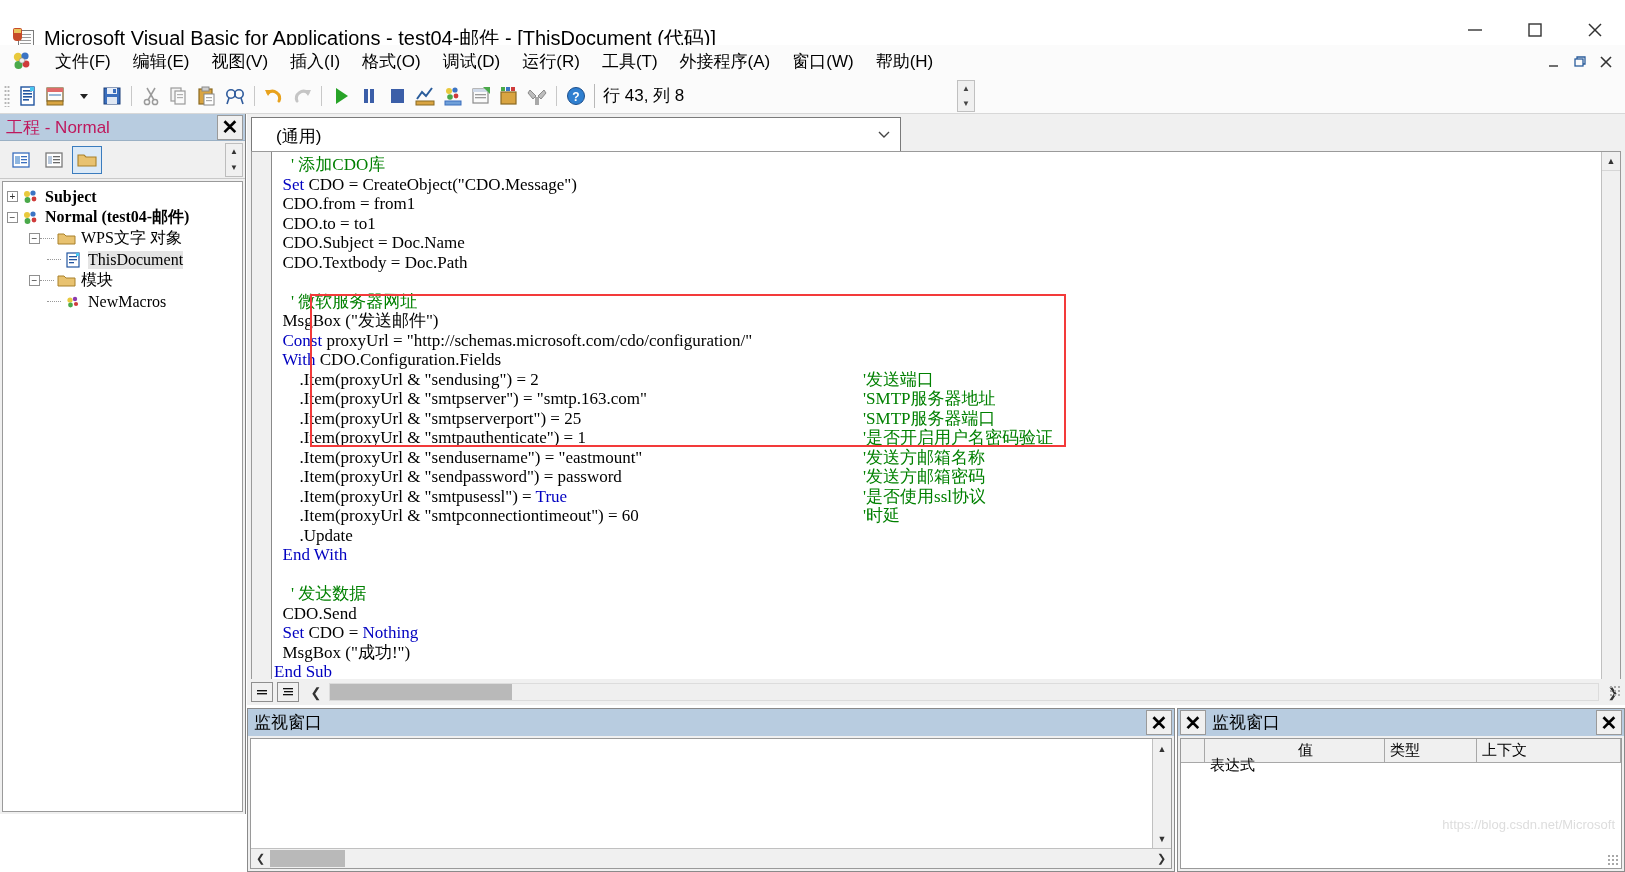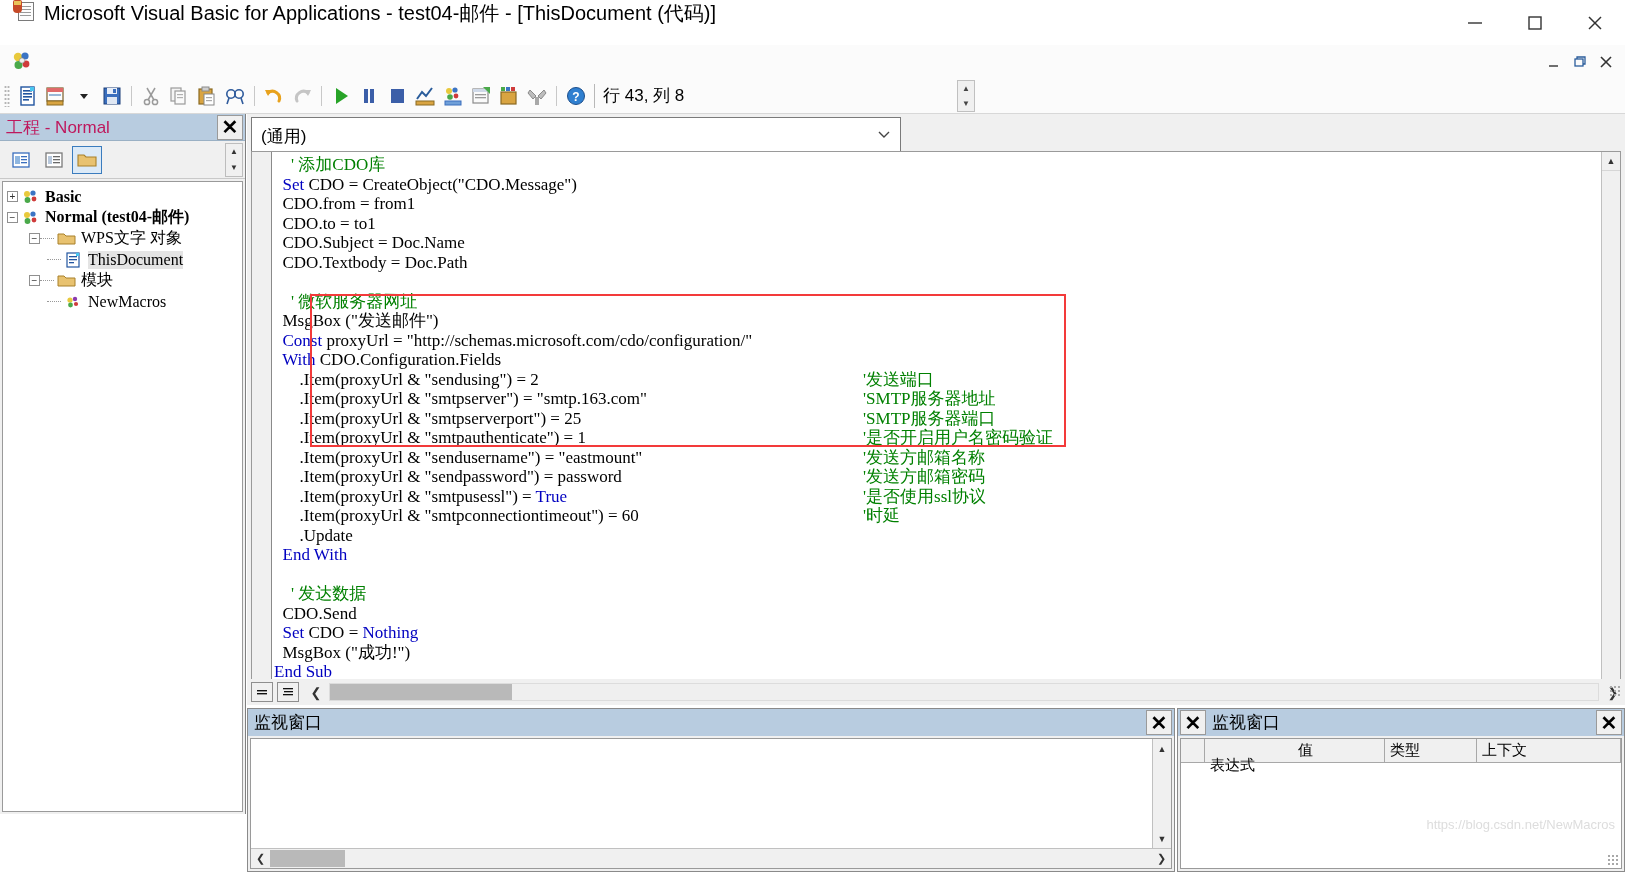--- a/index.html
+++ b/index.html
@@ -9,21 +9,21 @@
     font-family: "Liberation Sans", sans-serif;
     overflow: hidden;
   }
   * { box-sizing: border-box; }
 
   
   #titlebar {
     position: absolute; left: 0; top: 0; width: 1625px; height: 53px;
     background: #ffffff;
     border-bottom: 1px solid #e6e6e6;
-    display: flex; align-items: flex-start;
+    display: flex; align-items: flex-end;
   }
   #app-icon {
     width: 24px; height: 24px; margin-left: 12px; margin-right: 8px;
     position: relative; flex: 0 0 auto;
   }
   #app-icon .pg {
     position:absolute; left:6px; top:2px; width:16px; height:19px;
     background:#fdfdfd; border:1px solid #7a7a7a;
   }
   #app-icon .pgl {
@@ -141,21 +141,21 @@
   #code-area {
     position:absolute; left:247px; top:114px; width:1378px; height:591px;
     background:#f0f0f0;
   }
   #dropdown-row {
     position:absolute; left:4px; top:3px; width:1370px; height:31px;
     display:flex; gap:8px;
   }
   .ddl {
     background:#ffffff; border:1px solid #7a7a7a; height:38px;
-    display:flex; align-items:center; padding-left:9px; position:relative;
+    display:flex; align-items:center; padding-left:24px; position:relative;
   }
   .ddl-text { font-size:17px; color:#000; font-family:"Liberation Sans", sans-serif; }
   .ddl-arrow { position:absolute; right:9px; top:9px; color:#333; }
   #ddl-left { width:650px; }
   #ddl-right { flex:1;margin-top:44px; }
   #ddl-right .ddl-text { font-family:"Liberation Serif", serif; font-size:17px; }
 
   #code-frame {
     position:absolute; left:4px; top:37px; width:1370px; height:550px;
     background:#ffffff; border:1px solid #9a9a9a;
@@ -318,20 +318,33 @@
 <div id="menubar">
   <div id="vba-icon">
     <svg width="26" height="26" viewBox="0 0 26 26">
       <circle cx="8" cy="8" r="4.2" fill="#e8c93c"></circle>
       <circle cx="15" cy="7" r="3.6" fill="#3b74c4"></circle>
       <circle cx="8.5" cy="16" r="4" fill="#4aa94a"></circle>
       <circle cx="16" cy="15" r="3.4" fill="#cf3b3b"></circle>
       <circle cx="12" cy="11.5" r="2.6" fill="#f0f0f0" stroke="#888" stroke-width=".6"></circle>
     </svg>
   </div>
+  <div id="menuitems">
+    <div class="menu-item">文件(F)</div>
+    <div class="menu-item">编辑(E)</div>
+    <div class="menu-item">视图(V)</div>
+    <div class="menu-item">插入(I)</div>
+    <div class="menu-item">格式(O)</div>
+    <div class="menu-item">调试(D)</div>
+    <div class="menu-item">运行(R)</div>
+    <div class="menu-item">工具(T)</div>
+    <div class="menu-item">外接程序(A)</div>
+    <div class="menu-item">窗口(W)</div>
+    <div class="menu-item">帮助(H)</div>
+  </div>
   <div id="menu-right">
     <div class="mbtn">
       <svg width="16" height="16" viewBox="0 0 16 16">
           <line x1="3" y1="12" x2="12" y2="12" stroke="#333" stroke-width="1.4"></line>
         </svg>
     </div>
     <div class="mbtn">
       <svg width="16" height="16" viewBox="0 0 16 16">
           <rect x="3" y="5" width="8" height="7" fill="none" stroke="#2a5c9b" stroke-width="1.3"></rect>
           <polyline points="5,5 5,3 13,3 13,10 11,10" fill="none" stroke="#2a5c9b" stroke-width="1.3"></polyline>
@@ -546,21 +559,21 @@
       <span class="ind" style="width:4px"></span>
       <span class="expander">+</span>
       <span class="ticon">
         <svg width="20" height="16" viewBox="0 0 20 16">
           <circle cx="6" cy="5" r="3" fill="#e8c93c"></circle>
             <circle cx="12" cy="4" r="2.6" fill="#3b74c4"></circle>
           <circle cx="6.5" cy="11" r="2.9" fill="#4aa94a"></circle>
             <circle cx="13" cy="10" r="2.4" fill="#cf3b3b"></circle>
         </svg>
       </span>
-      <span class="tlabel bold">Basic</span>
+      <span class="tlabel bold">Subject</span>
     </div>
 
     <div class="tnode">
       <span class="ind" style="width:4px"></span>
       <span class="expander">−</span>
       <span class="ticon">
         <svg width="20" height="16" viewBox="0 0 20 16">
           <circle cx="6" cy="5" r="3" fill="#e8c93c"></circle>
             <circle cx="12" cy="4" r="2.6" fill="#3b74c4"></circle>
           <circle cx="6.5" cy="11" r="2.9" fill="#4aa94a"></circle>
@@ -713,16 +726,16 @@
     </div>
   </div>
   <div id="watch-body">
     <div id="watch-header">
       <div class="wcol" id="wc-icon"></div>
       <div class="wcol" id="wc0">表达式</div>
       <div class="wcol" id="wc1">值</div>
       <div class="wcol" id="wc2">类型</div>
       <div class="wcol" id="wc3">上下文</div>
     </div>
-    <div id="watch-wm">https://blog.csdn.net/NewMacros</div>
+    <div id="watch-wm">https://blog.csdn.net/Microsoft</div>
     <div id="watch-grip"></div>
   </div>
 </div>
 
 </body></html>

